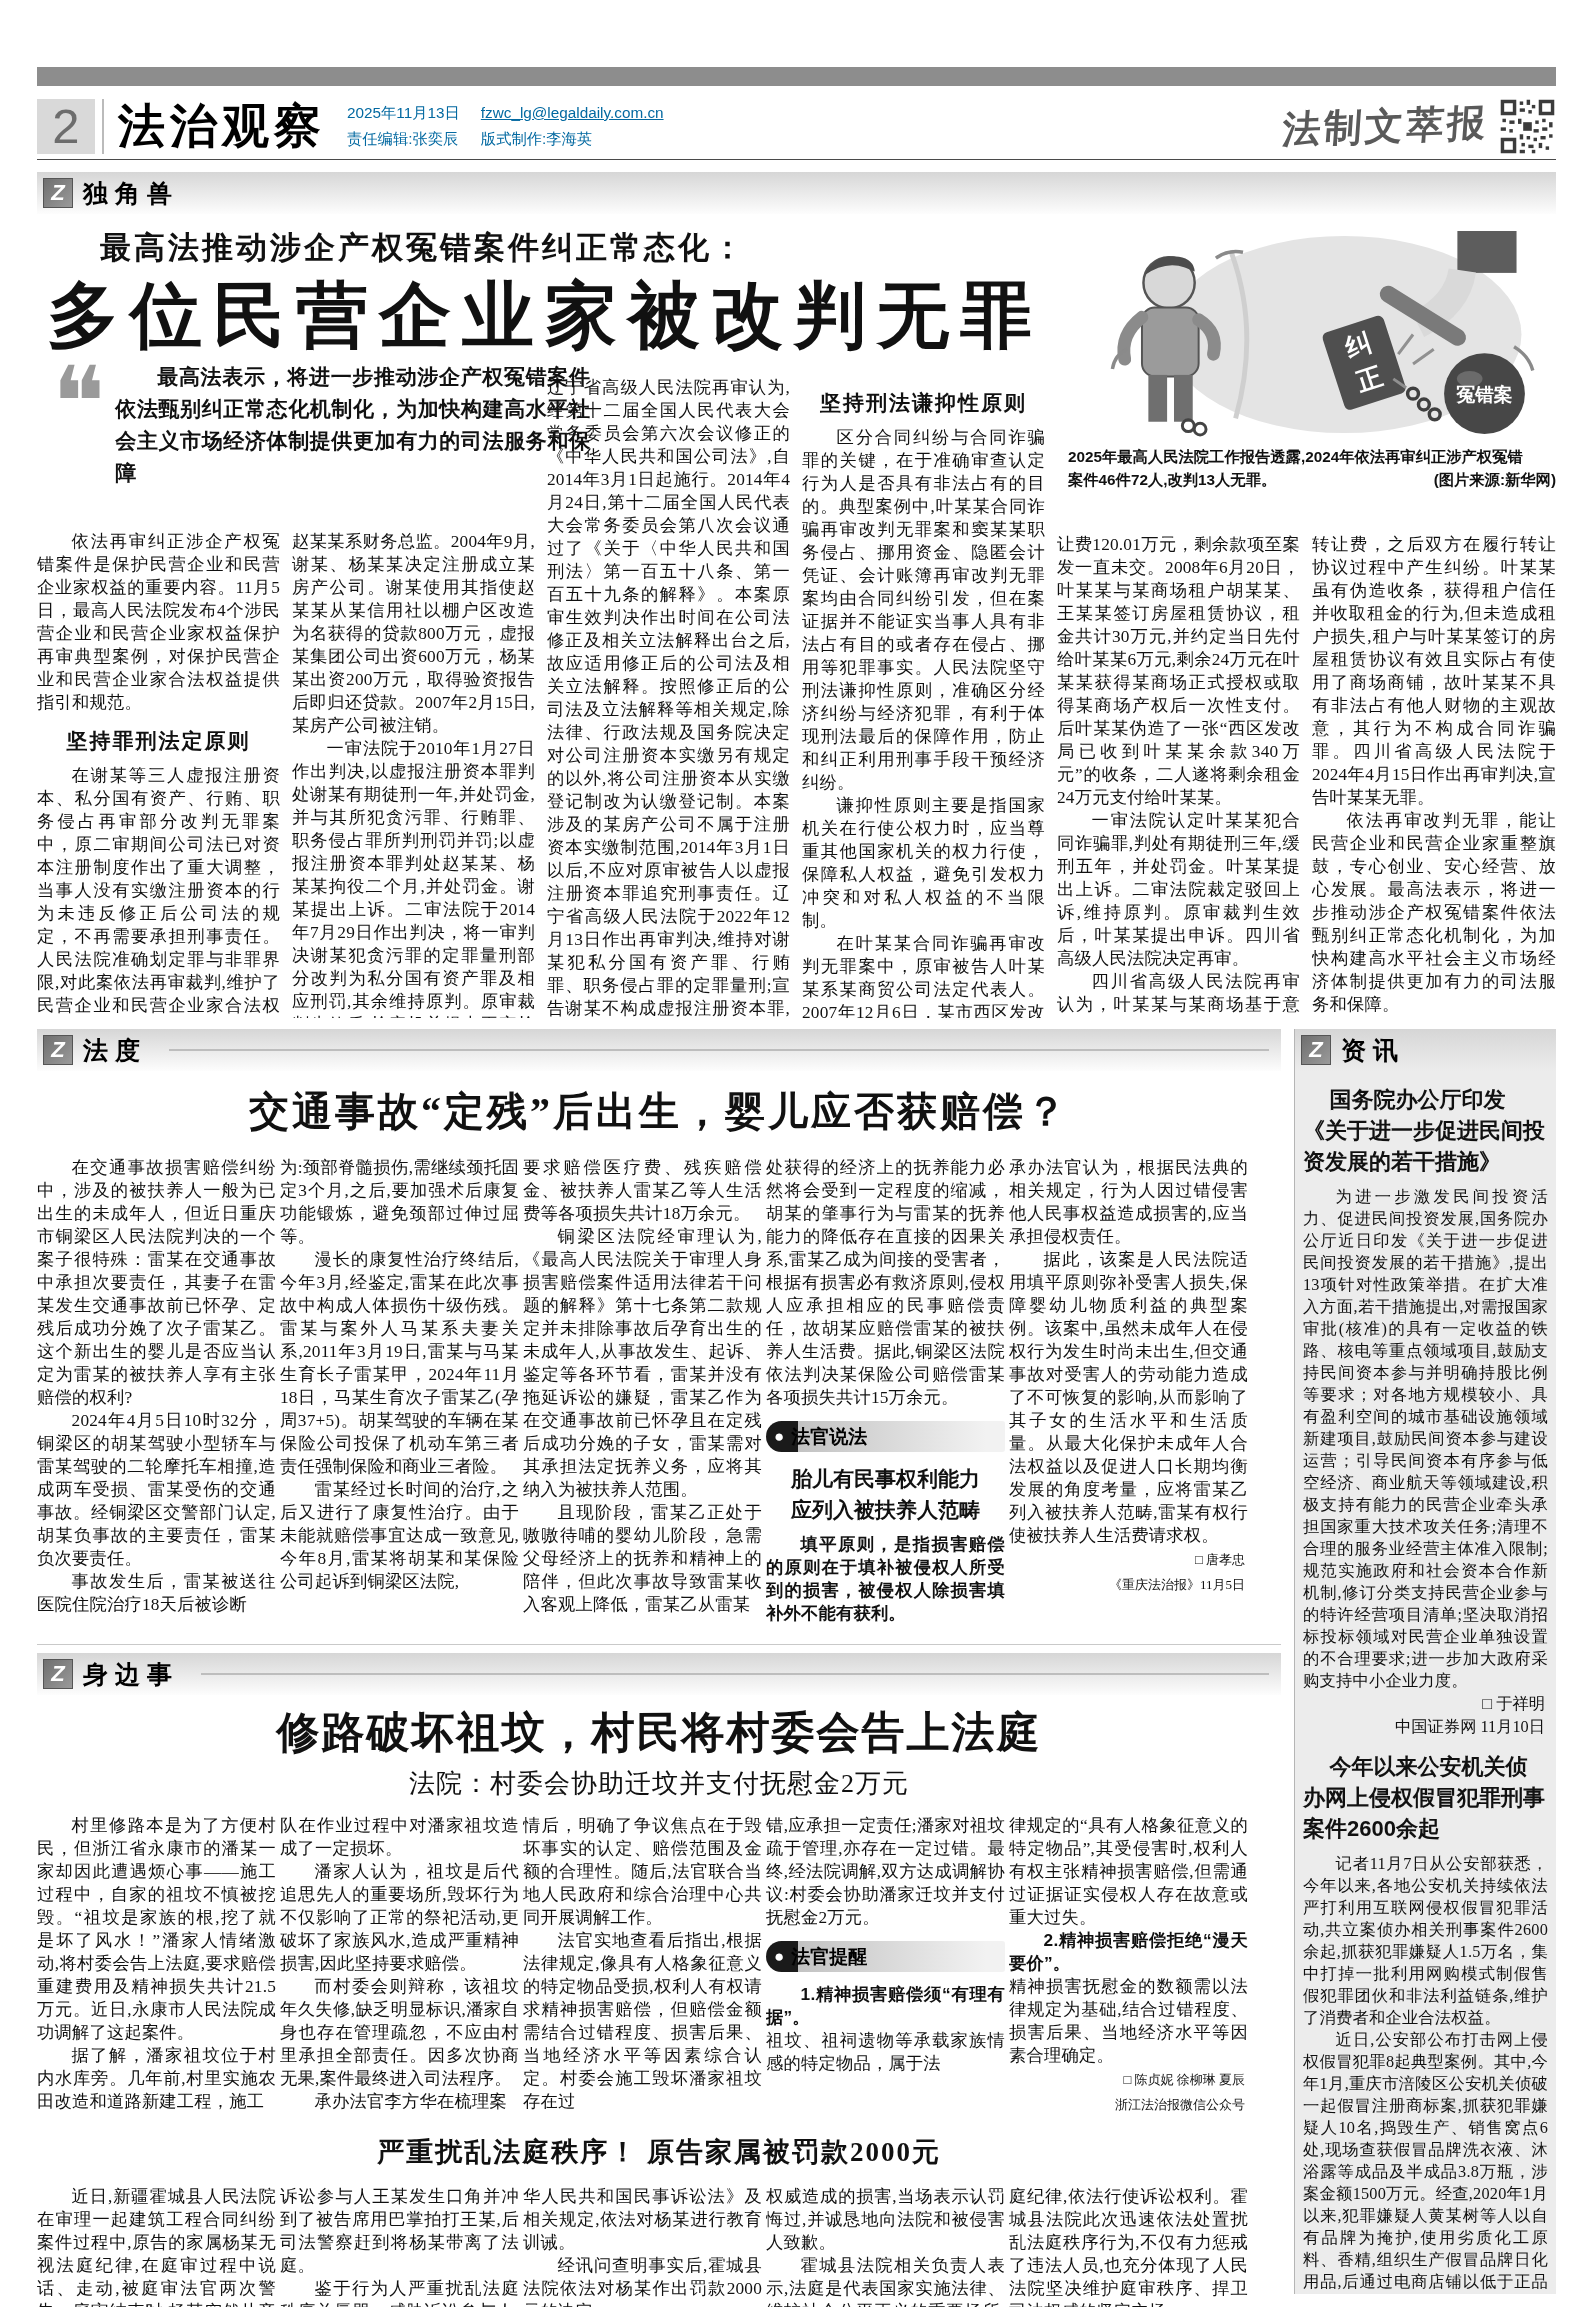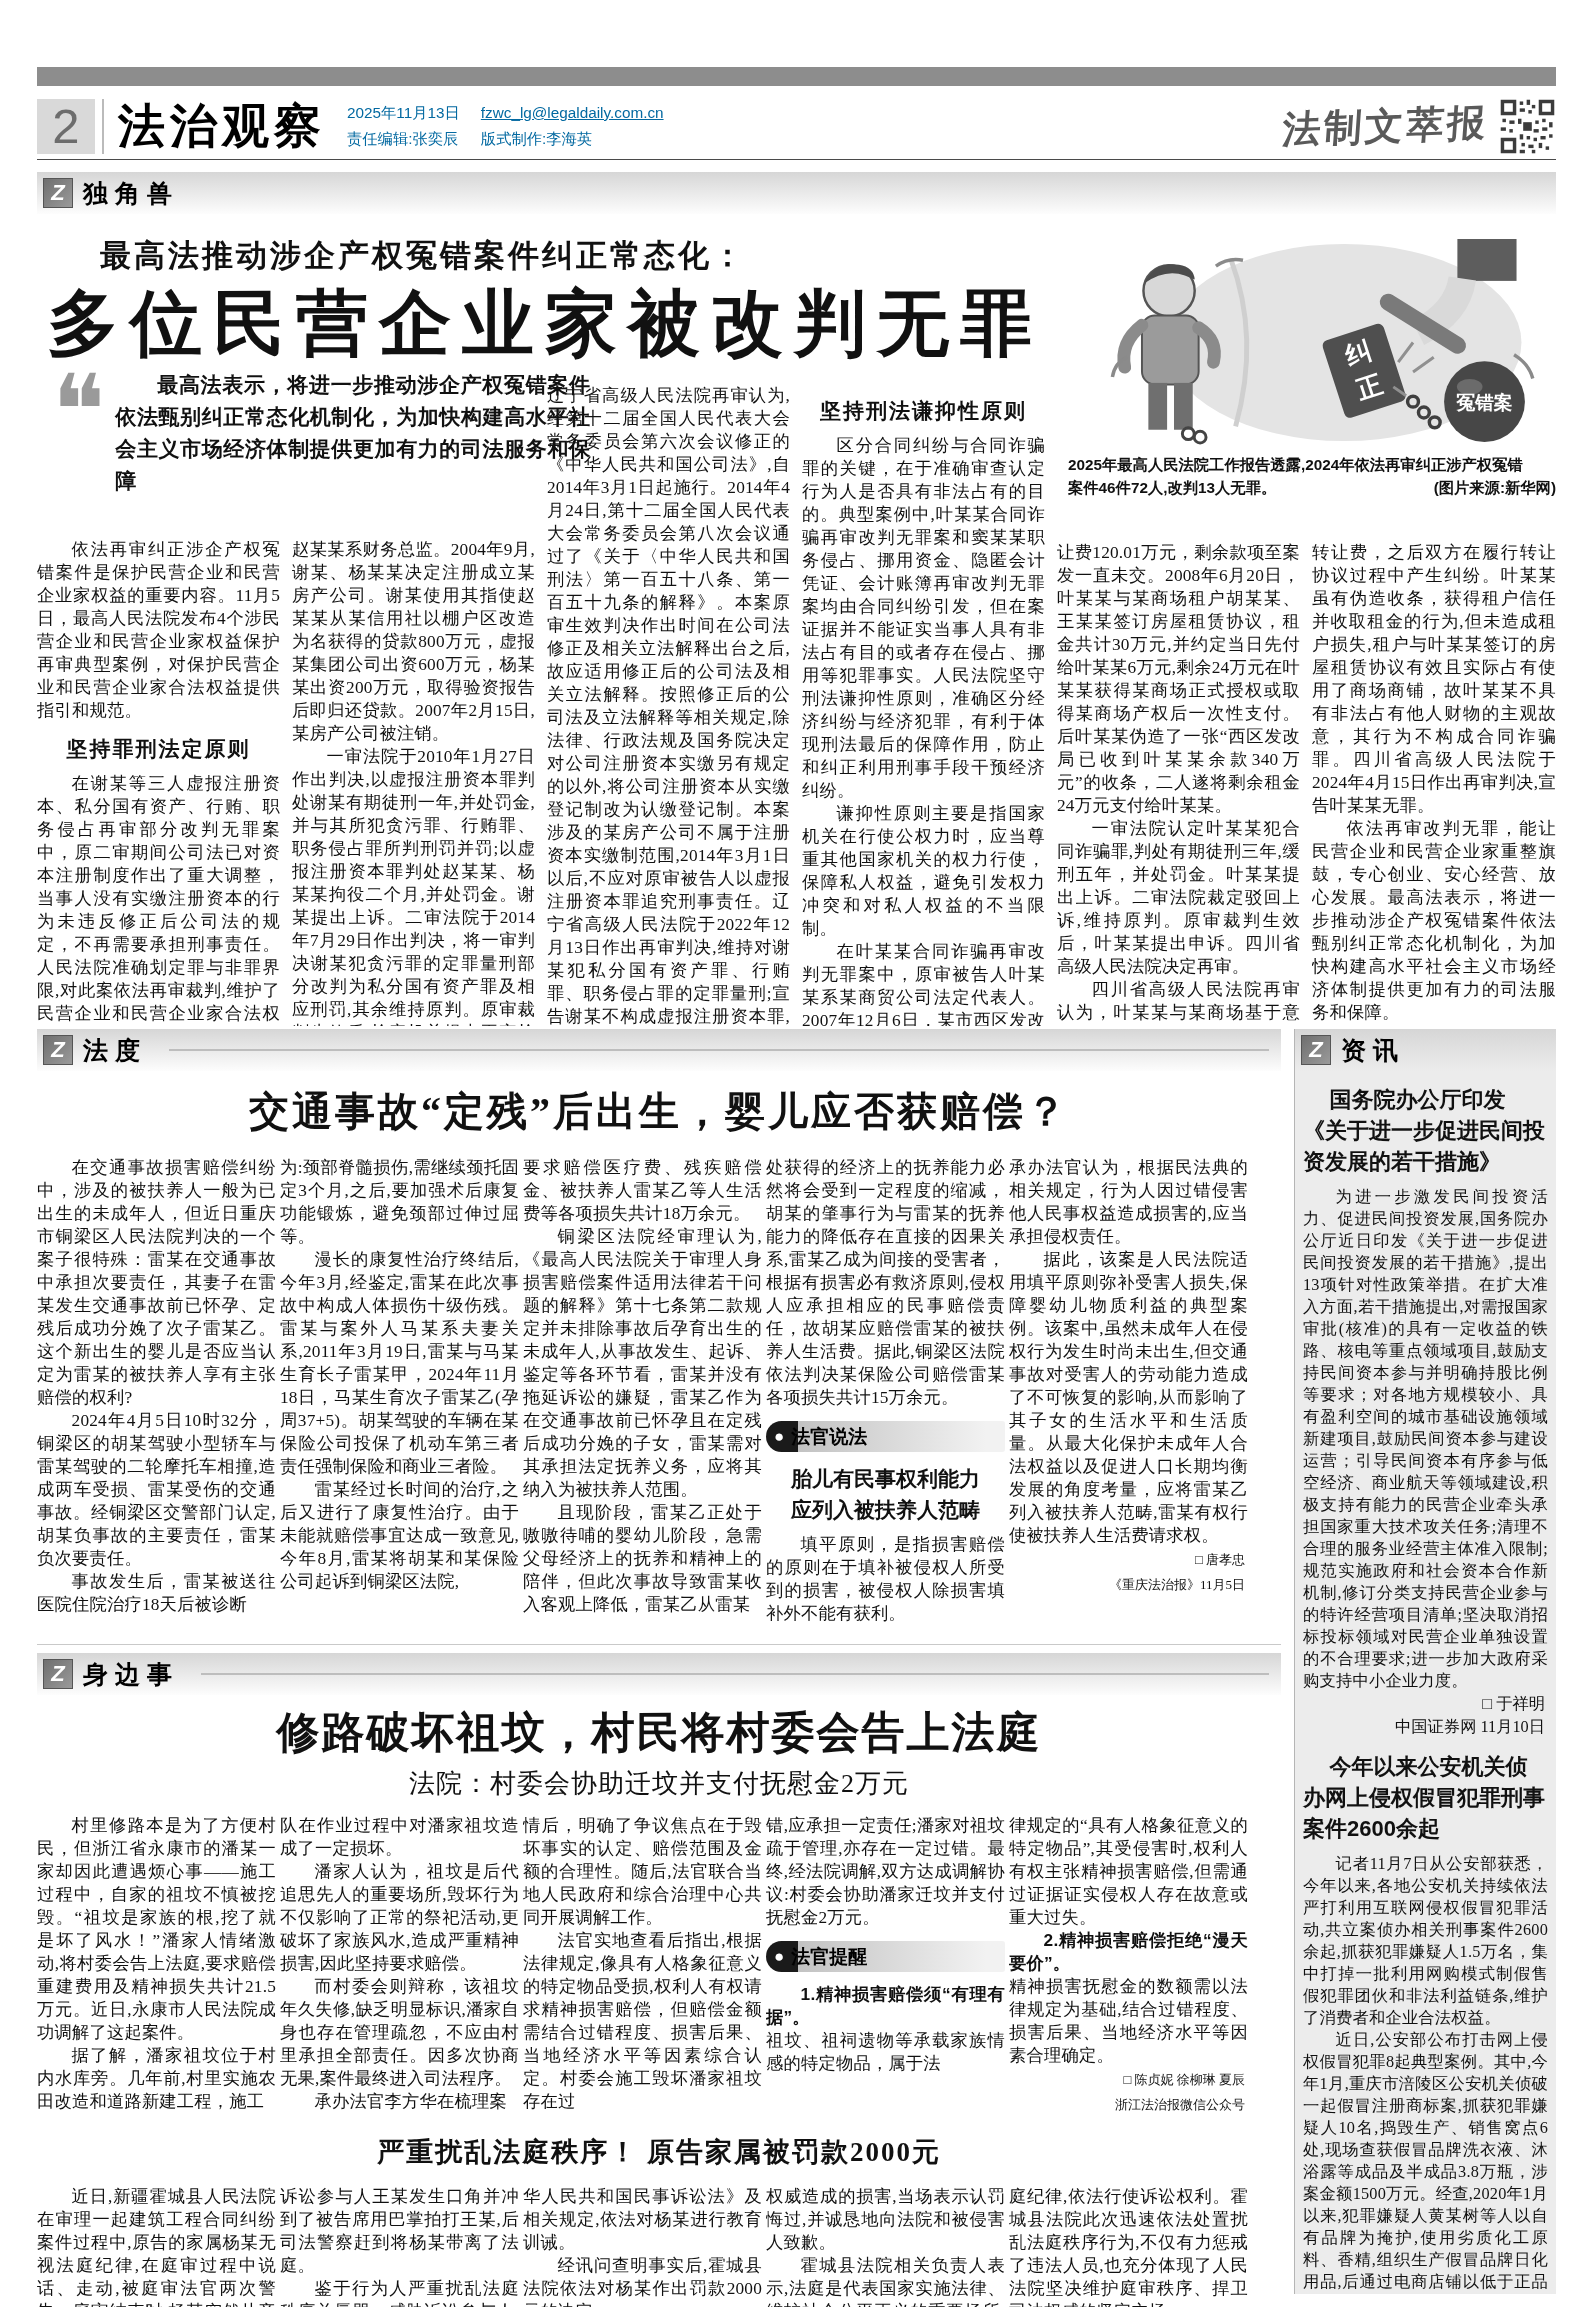--- a/index.html
+++ b/index.html
@@ -22,21 +22,21 @@
   .mast-rule { position:absolute; top:159px; left:37px; right:37px; border-top:1.5px solid #4a4a4a; }
 
   
   .band { height:42px; background:linear-gradient(180deg,#d6d6d6,#fdfdfd); display:flex; align-items:center; gap:10px; padding-left:6px; }
   .band-full { position:absolute; top:172px; left:37px; right:37px; }
   .zlogo { width:30px; height:30px; background:linear-gradient(135deg,#6f6f6f,#9a9a9a); color:#fff; display:flex; align-items:center; justify-content:center; font:italic bold 22px "Liberation Sans",sans-serif; border:1px solid #555; }
   .band-label { font-size:25px; font-weight:bold; font-family:"Liberation Sans","DejaVu Sans",sans-serif; letter-spacing:7px; color:#000; }
   .band-line { flex:1; height:1.5px; background:#bdbdbd; margin:0 12px; }
 
   
-  .main-article { position:absolute; top:221px; left:37px; width:1520px; height:806px; }
+  .main-article { position:absolute; top:213px; left:37px; width:1520px; height:806px; }
   .kicker { position:absolute; left:63px; top:14px; font-size:31px; font-weight:bold; letter-spacing:3px; font-family:"Liberation Sans",sans-serif; }
   .headline { position:absolute; left:10px; top:55px; width:1046px; text-align:left; font-size:72px; font-weight:bold; letter-spacing:11px; font-family:"Liberation Serif",serif; }
   .illu { position:absolute; left:1031px; top:18px; width:488px; }
   .illu svg { width:488px; height:207px; display:block; }
   .illu-cap { margin-top:7px; font-size:15.3px; line-height:23px; font-weight:bold; font-family:"Liberation Sans",sans-serif; }
   .illu-cap-row { display:flex; justify-content:space-between;gap:9px; }
   .quote { position:absolute; left:15px; top:148px; width:538px; display:flex; gap:10px; }
   .quote-mark { font-size:99px; line-height:84px; color:#9a9a9a; font-family:"DejaVu Serif",serif; }
   .quote p { font-size:21px; line-height:32px; font-weight:bold; font-family:"Liberation Sans",sans-serif; text-align:justify; }
   .quote p { text-indent:2em; }
@@ -72,21 +72,21 @@
   .sbs-cols .fcol { height:302px; }
 
   .court-head { text-align:center; font-size:27px; font-weight:bold; letter-spacing:2px; margin:18px 0 15px; font-family:"Liberation Serif",serif; }
   .court-cols .fcol { height:193px; }
 
   
   .jbox { margin-top:12px; }
   .box-label { display:flex; align-items:center; gap:7px; height:31px; padding:0 13px; border-radius:17px 3px 3px 17px; background:linear-gradient(90deg,#1a1a1a 0 32px,#c2c2c2 32px,#f2f2f2 92%); font:bold 19px "Liberation Sans",sans-serif; color:#000; margin-bottom:11px; }
   .box-label .dot { color:#fff; font-size:17px; margin-left:-5px; }
   .box-title { text-align:center; font:bold 21px "Liberation Sans","DejaVu Sans",sans-serif; line-height:31px; }
-  .jbox .para:first-of-type { margin-top:8px; }
+  .jbox .para:first-of-type { margin-top:8px;font-weight:bold; }
 
   
   .sidebar { width:262px; background:#ececec; border-left:1px solid #b5b5b5; padding:0 8px 10px 8px; overflow:hidden; }
   .sidebar .band { margin:0 -8px 5px; background:linear-gradient(180deg,#d6d6d6,#ececec); }
   .sb-title { font:bold 22px/31px "Liberation Sans","DejaVu Sans",sans-serif; text-indent:1.2em; margin:13px 0 9px; }
   .sidebar .para { font-size:16.3px; line-height:22px; }
   .sidebar .byline { font-size:16.3px; line-height:23px; }
 
   svg text { font-family:"Liberation Sans",sans-serif; }
 </style>

